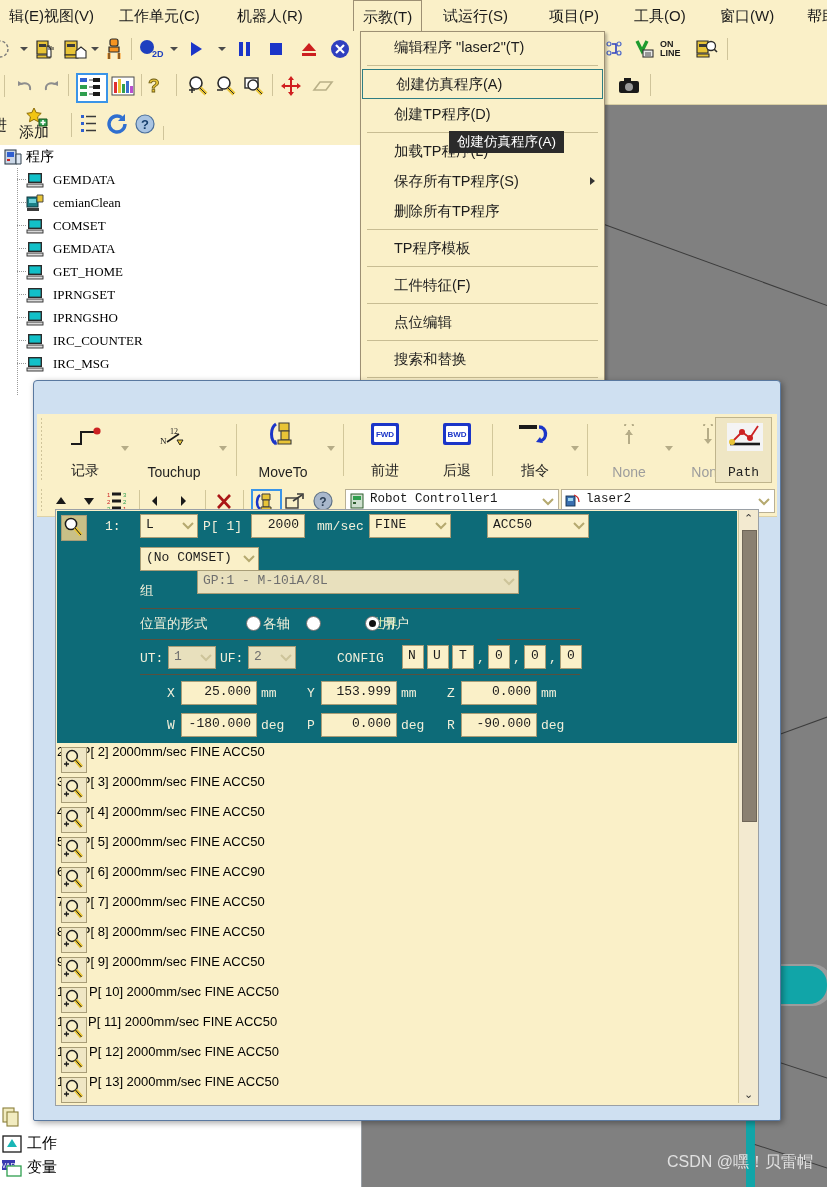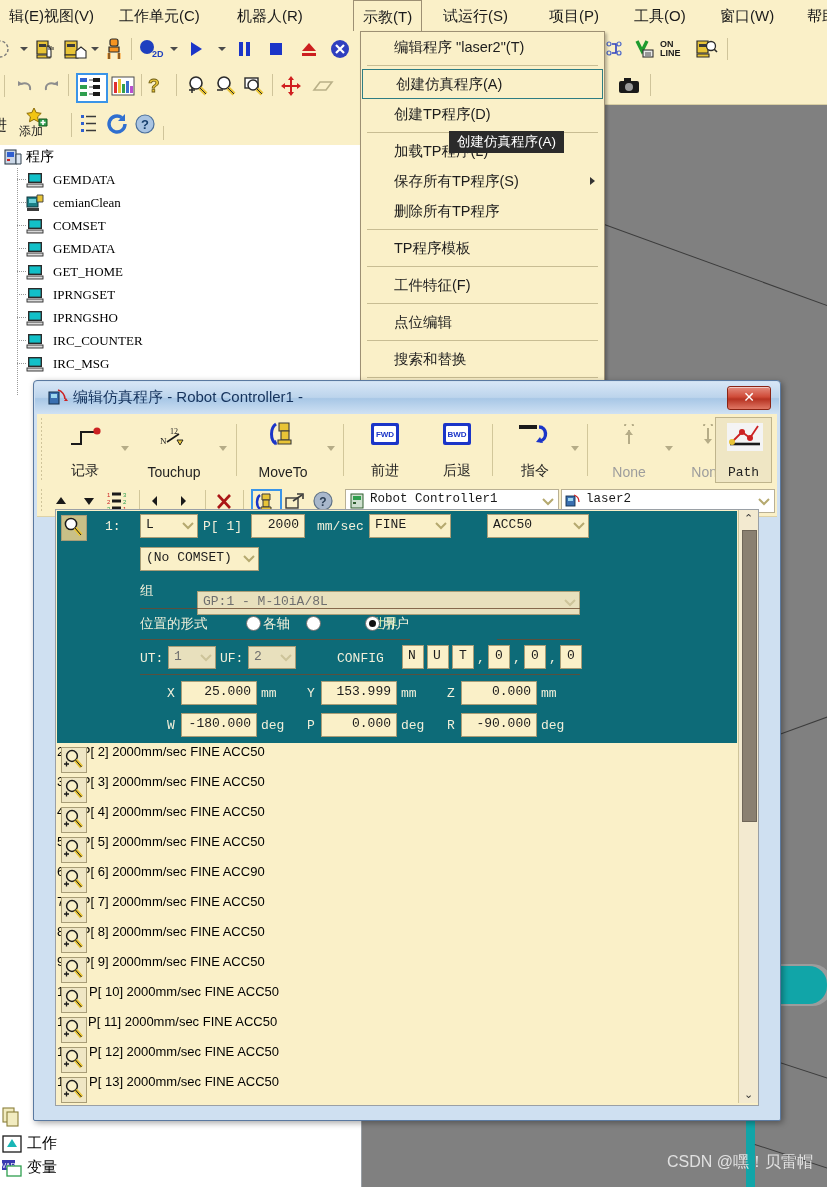--- a/index.html
+++ b/index.html
@@ -300,21 +300,21 @@
 </div>
 
 <div id="leftpane">
   <div id="leftbar">
     <div class="abs" style="left:-8px;top:12px;font-size:15px;color:#1a1a1a;">进</div>
     <svg class="abs" style="left:25px;top:3px;" width="24" height="24" viewBox="0 0 24 24">
       <path d="M9 1l2.2 4.6 5 .7-3.6 3.5.9 5-4.5-2.4-4.5 2.4.9-5L1.8 6.3l5-.7z" fill="#f2c513" stroke="#8a6a06" stroke-width="1"></path>
       <path d="M14 12h8v7h-8z" fill="#2f9f4f" stroke="#14521f" stroke-width="1"></path>
       <path d="M18 13v5M15.5 15.5h5" stroke="#fff" stroke-width="1.6"></path>
     </svg>
-    <div class="abs" style="left:19px;top:19px;font-size:12px;color:#1a1a1a;">添加</div>
+    <div class="abs" style="left:19px;top:19px;font-size:15px;color:#1a1a1a;">添加</div>
     <div class="sep" style="left:71px;top:9px;height:24px;"></div>
     <svg class="abs" style="left:80px;top:9px;" width="20" height="22" viewBox="0 0 20 22">
       <rect x="1" y="2" width="3" height="3" fill="#2f5fd0"></rect>
       <rect x="1" y="9" width="3" height="3" fill="#2f5fd0"></rect>
       <rect x="1" y="16" width="3" height="3" fill="#2f5fd0"></rect>
       <path d="M6 3.5h10M6 10.5h10M6 17.5h10" stroke="#3a3a3a" stroke-width="1.6"></path>
     </svg>
     <svg class="abs" style="left:105px;top:8px;" width="24" height="24" viewBox="0 0 24 24">
       <path d="M20 12a8 8 0 1 1-3.2-6.4" fill="none" stroke="#2f6fd0" stroke-width="3.4"></path>
       <path d="M20 2v7h-7z" fill="#2f6fd0"></path>
@@ -463,32 +463,20 @@
     <div class="mrow"><span>点位编辑</span></div>
     <div class="msep"></div>
     <div class="mrow"><span>搜索和替换</span></div>
     <div class="msep"></div>
     <div class="mrow"><span>程序"laser2"属性(P)</span></div>
   </div>
 
 <div id="tooltip">创建仿真程序(A)</div>
 
 <div id="dlg">
-  <div id="dlgtitle">
-    <svg class="abs" style="left:12px;top:6px;" width="21" height="21" viewBox="0 0 21 21">
-      <path d="M2 4h10v12H2z" fill="#3a6fb0" stroke="#16324f" stroke-width="1.1"></path>
-      <path d="M4 6h6v4H4z" fill="#9fd8ef"></path>
-      <path d="M11 2c4 1 7 5 7 9" fill="none" stroke="#cc2222" stroke-width="1.6"></path>
-      <path d="M19 10l-2 3 4 0z" fill="#cc2222"></path>
-    </svg>
-    <div class="ttxt">编辑仿真程序 - Robot Controller1 -</div>
-    <div id="closebtn">
-      <div class="x">✕</div>
-    </div>
-  </div>
 
   <div id="dlgtb">
     <div class="vsep" style="left:4px;top:4px;height:64px;background:repeating-linear-gradient(to bottom,#cfc49a 0 2px,transparent 2px 4px);"></div>
 
     <div class="bigbtn" style="left:14px;">
       <svg class="abs" style="left:14px;top:4px;" width="40" height="30" viewBox="0 0 40 30">
         <path d="M6 22h10v-12h14" fill="none" stroke="#1a1a1a" stroke-width="2"></path>
         <circle cx="32" cy="9" r="3.6" fill="#cc2222"></circle>
       </svg>
       <div class="lbl">记录</div>
@@ -702,21 +690,21 @@
       </div>
 
       <div class="fld" style="left:83px;top:36px;width:119px;height:24px;">
         <span class="t">(No COMSET)</span>
         <svg class="dd" viewBox="0 0 14 14">
             <path d="M2 5l5 5 5-5" fill="none" stroke="#b5a96f" stroke-width="2"></path>
           </svg>
       </div>
 
       <div class="cnlbl" style="left:83px;top:71px;">组</div>
-      <div class="fld dim" style="left:140px;top:80px;width:383px;height:24px;">
+      <div class="fld dim" style="left:140px;top:59px;width:322px;height:24px;">
         <span class="t">GP:1 - M-10iA/8L</span>
         <svg class="dd" viewBox="0 0 14 14">
             <path d="M2 5l5 5 5-5" fill="none" stroke="#cdc49a" stroke-width="2"></path>
           </svg>
       </div>
 
       <div class="hrline" style="left:83px;top:97px;width:440px;"></div>
 
       <div class="cnlbl" style="left:83px;top:104px;">位置的形式</div>
 

